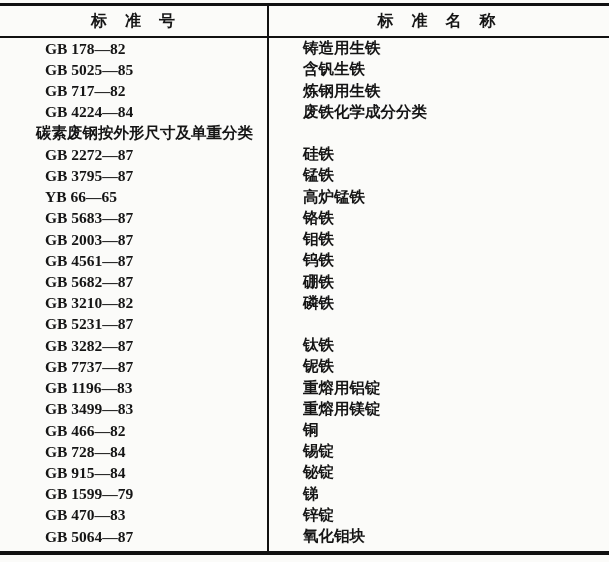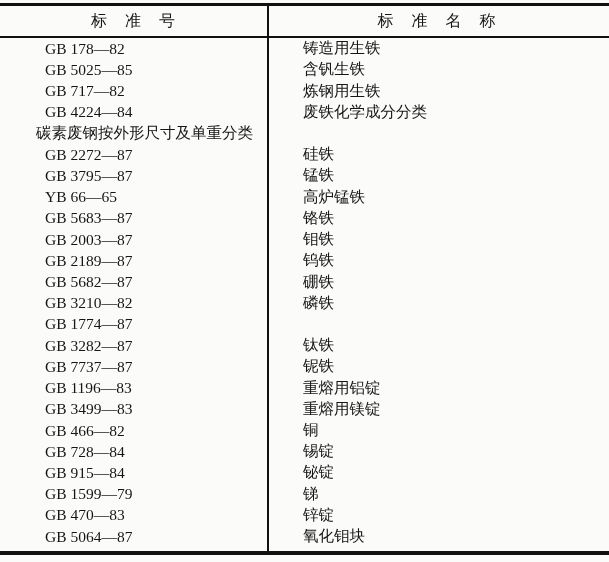--- a/index.html
+++ b/index.html
@@ -32,37 +32,39 @@
     top: 0;
     bottom: 0;
     left: 267px;
     width: 2px;
     background: #111;
   }
   .thead {
     display: flex;
     height: 30px;
     border-bottom: 2px solid #111;
+    font-weight: bold;
   }
   .th {
     display: flex;
     align-items: center;
     justify-content: center;
     font-size: 16px;
     letter-spacing: 1px;
     box-sizing: border-box;
   }
   .col-code { width: 267px; }
   .col-name { width: 340px; }
   .tbody {
     position: relative;
   }
   .tr {
     display: flex;
     height: 21.22px;
+    font-weight: bold;
   }
   .td {
     display: flex;
     align-items: center;
     font-size: 15.5px;
     box-sizing: border-box;
     white-space: nowrap;
     overflow: hidden;
   }
   .td.col-code { padding-left: 45px; }
@@ -121,36 +123,36 @@
     <div class="td col-code">GB 5683—87</div>
     <div class="td col-name">铬铁</div>
   </div>
 
   <div class="tr">
     <div class="td col-code">GB 2003—87</div>
     <div class="td col-name">钼铁</div>
   </div>
 
   <div class="tr">
-    <div class="td col-code">GB 2189—87</div>
+    <div class="td col-code">GB 4561—87</div>
     <div class="td col-name">钨铁</div>
   </div>
 
   <div class="tr">
     <div class="td col-code">GB 5682—87</div>
     <div class="td col-name">硼铁</div>
   </div>
 
   <div class="tr">
     <div class="td col-code">GB 3210—82</div>
     <div class="td col-name">磷铁</div>
   </div>
 
   <div class="tr">
-    <div class="td col-code">GB 1774—87</div>
+    <div class="td col-code">GB 5231—87</div>
   </div>
 
   <div class="tr">
     <div class="td col-code">GB 3282—87</div>
     <div class="td col-name">钛铁</div>
   </div>
 
   <div class="tr">
     <div class="td col-code">GB 7737—87</div>
     <div class="td col-name">铌铁</div>

